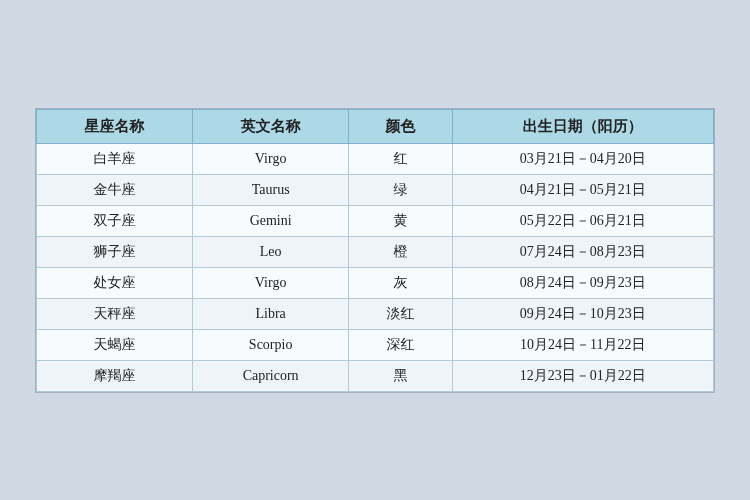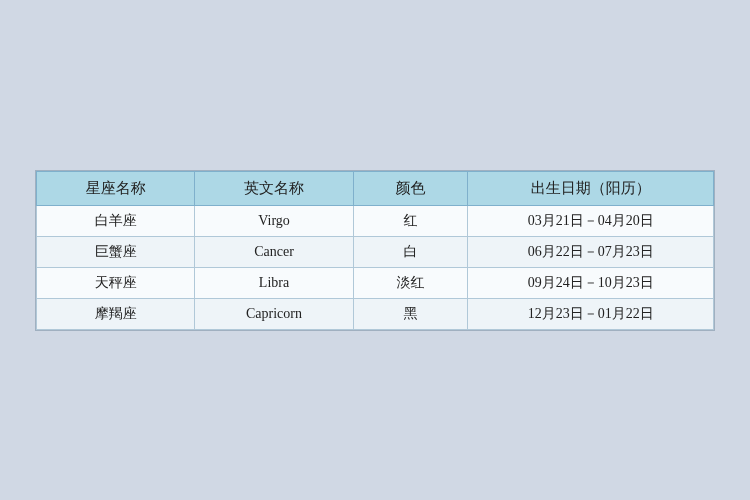--- a/index.html
+++ b/index.html
@@ -17,24 +17,24 @@
       border: 1px solid #a0b0c0;
       width: 680px;
     }
     table {
       width: 100%;
       border-collapse: collapse;
     }
     thead tr th {
       background: #add8e6;
       border: 1px solid #7fb0cc;
-      padding: 7px 24px;
+      padding: 7px 14px;
       text-align: center;
       font-size: 15px;
-      font-weight: normal;
+      font-weight: bold;
       color: #222;
     }
     tbody tr td {
       border: 1px solid #b0c8d8;
       padding: 6px 10px;
       text-align: center;
       font-size: 14px;
       color: #222;
       background: #f8fbfd;
     }
@@ -56,30 +56,54 @@
         </tr>
     </thead>
     <tbody>
     <tr>
           <td>白羊座</td>
           <td>Virgo</td>
           <td>红</td>
           <td>03月21日－04月20日</td>
         </tr>
         <tr>
-          <td>巨蟹座</td>
-          <td>Cancer</td>
-          <td>白</td>
-          <td>06月22日－07月23日</td>
+          <td>金牛座</td>
+          <td>Taurus</td>
+          <td>绿</td>
+          <td>04月21日－05月21日</td>
+        </tr>
+        <tr>
+          <td>双子座</td>
+          <td>Gemini</td>
+          <td>黄</td>
+          <td>05月22日－06月21日</td>
+        </tr>
+        <tr>
+          <td>狮子座</td>
+          <td>Leo</td>
+          <td>橙</td>
+          <td>07月24日－08月23日</td>
+        </tr>
+        <tr>
+          <td>处女座</td>
+          <td>Virgo</td>
+          <td>灰</td>
+          <td>08月24日－09月23日</td>
         </tr>
         <tr>
           <td>天秤座</td>
           <td>Libra</td>
           <td>淡红</td>
           <td>09月24日－10月23日</td>
+        </tr>
+        <tr>
+          <td>天蝎座</td>
+          <td>Scorpio</td>
+          <td>深红</td>
+          <td>10月24日－11月22日</td>
         </tr>
         <tr>
           <td>摩羯座</td>
           <td>Capricorn</td>
           <td>黑</td>
           <td>12月23日－01月22日</td>
         </tr>
       </tbody>
   </table>
 </div>

